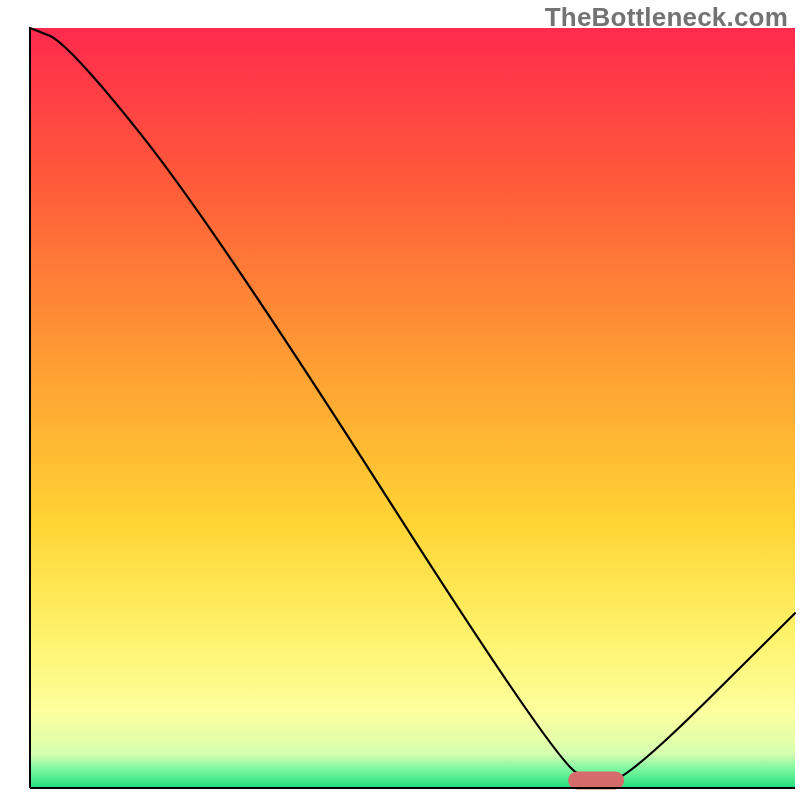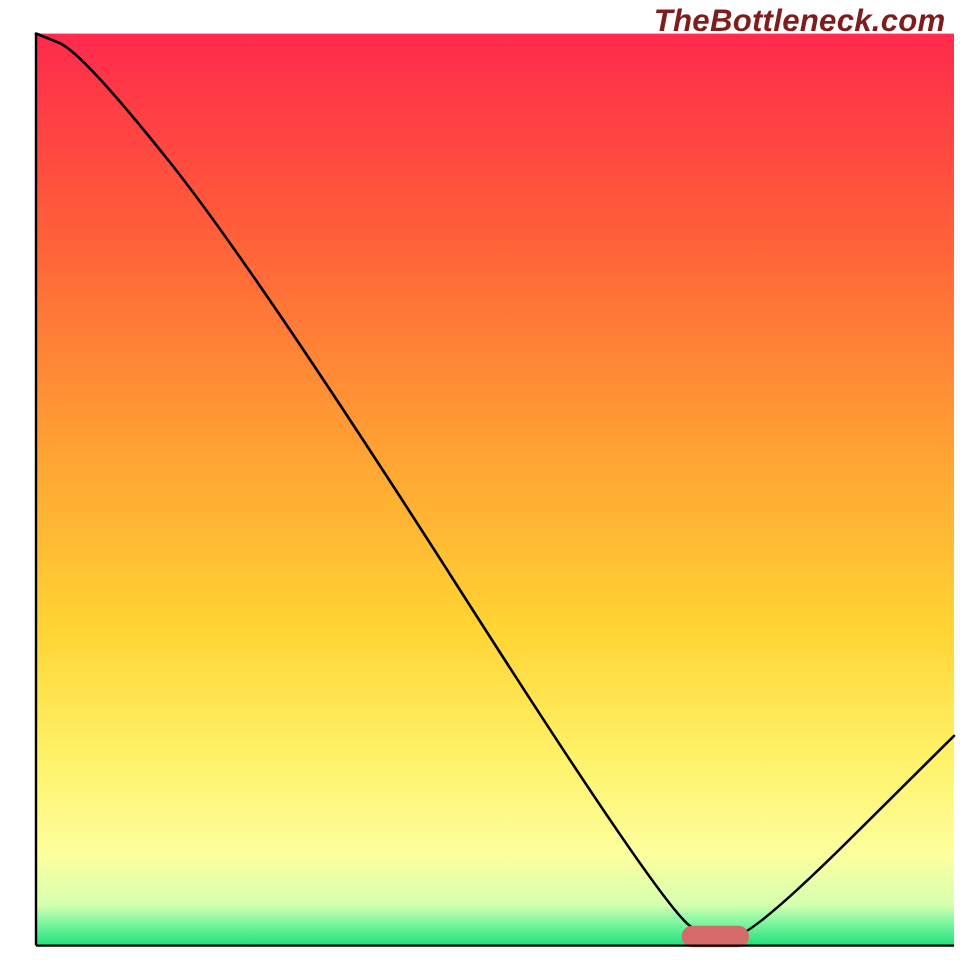--- a/index.html
+++ b/index.html
@@ -14,23 +14,22 @@
     position: relative;
     width: 800px;
     height: 800px;
   }
   .watermark {
     position: absolute;
     top: 2px;
     right: 12px;
     font-size: 26px;
     font-weight: 600;
-    color: #7f1d1d;
+    color: #737373;
     letter-spacing: 0.2px;
-    font-style: italic;
   }
   svg {
     position: absolute;
     top: 0;
     left: 0;
   }
 </style>
 </head>
 <body>
 

